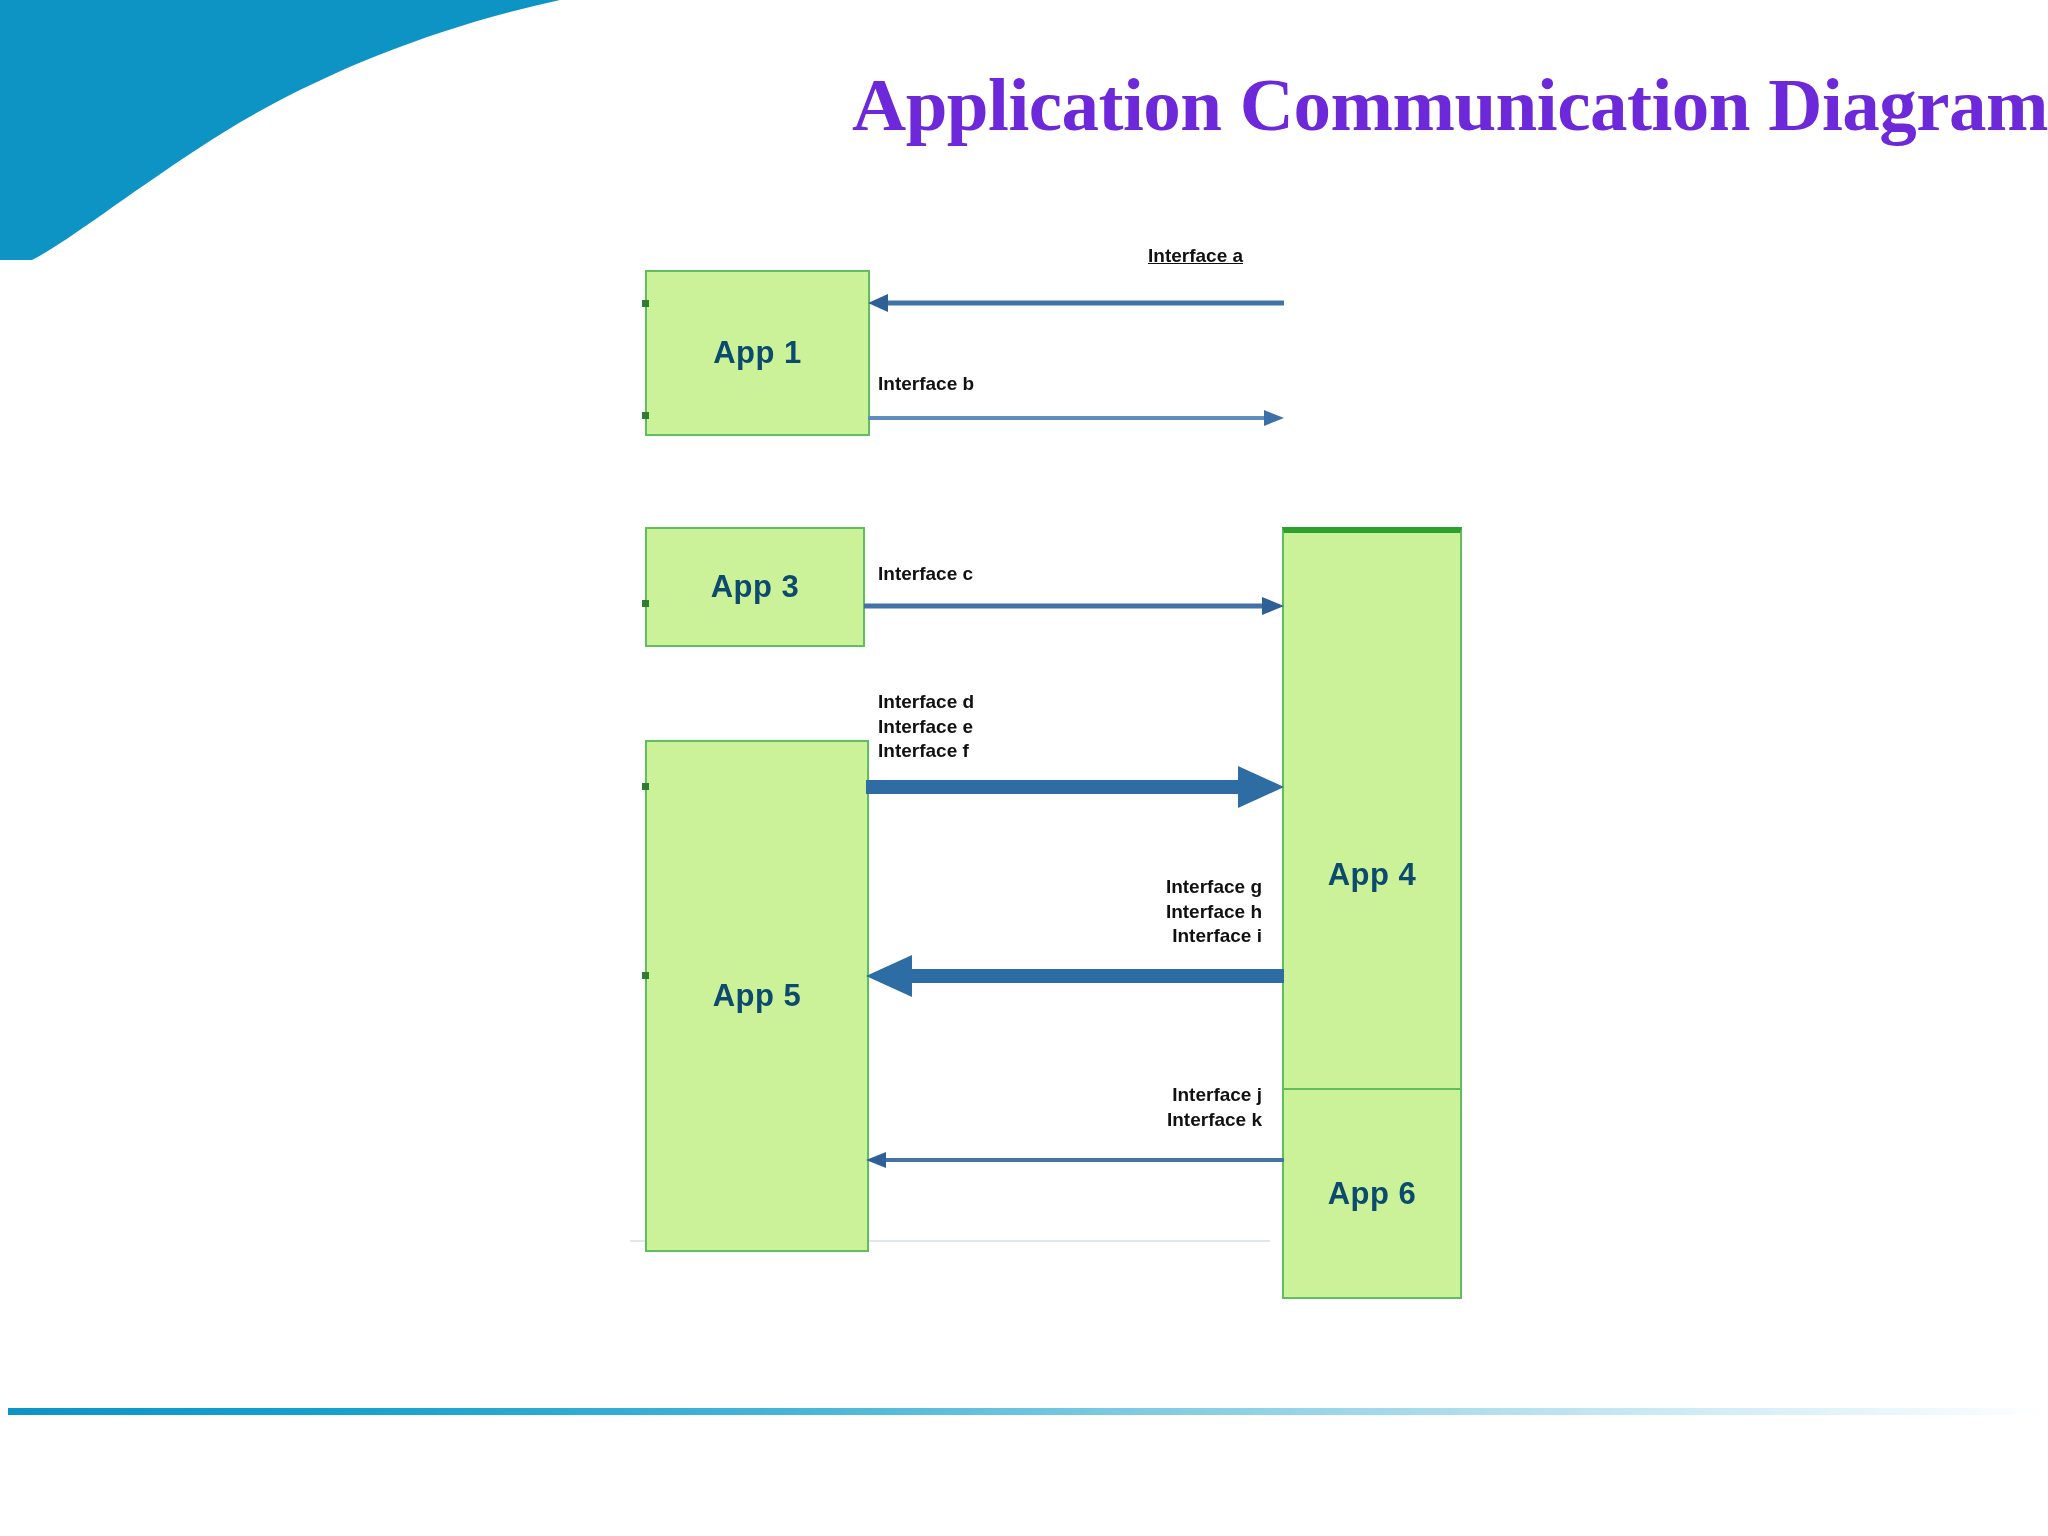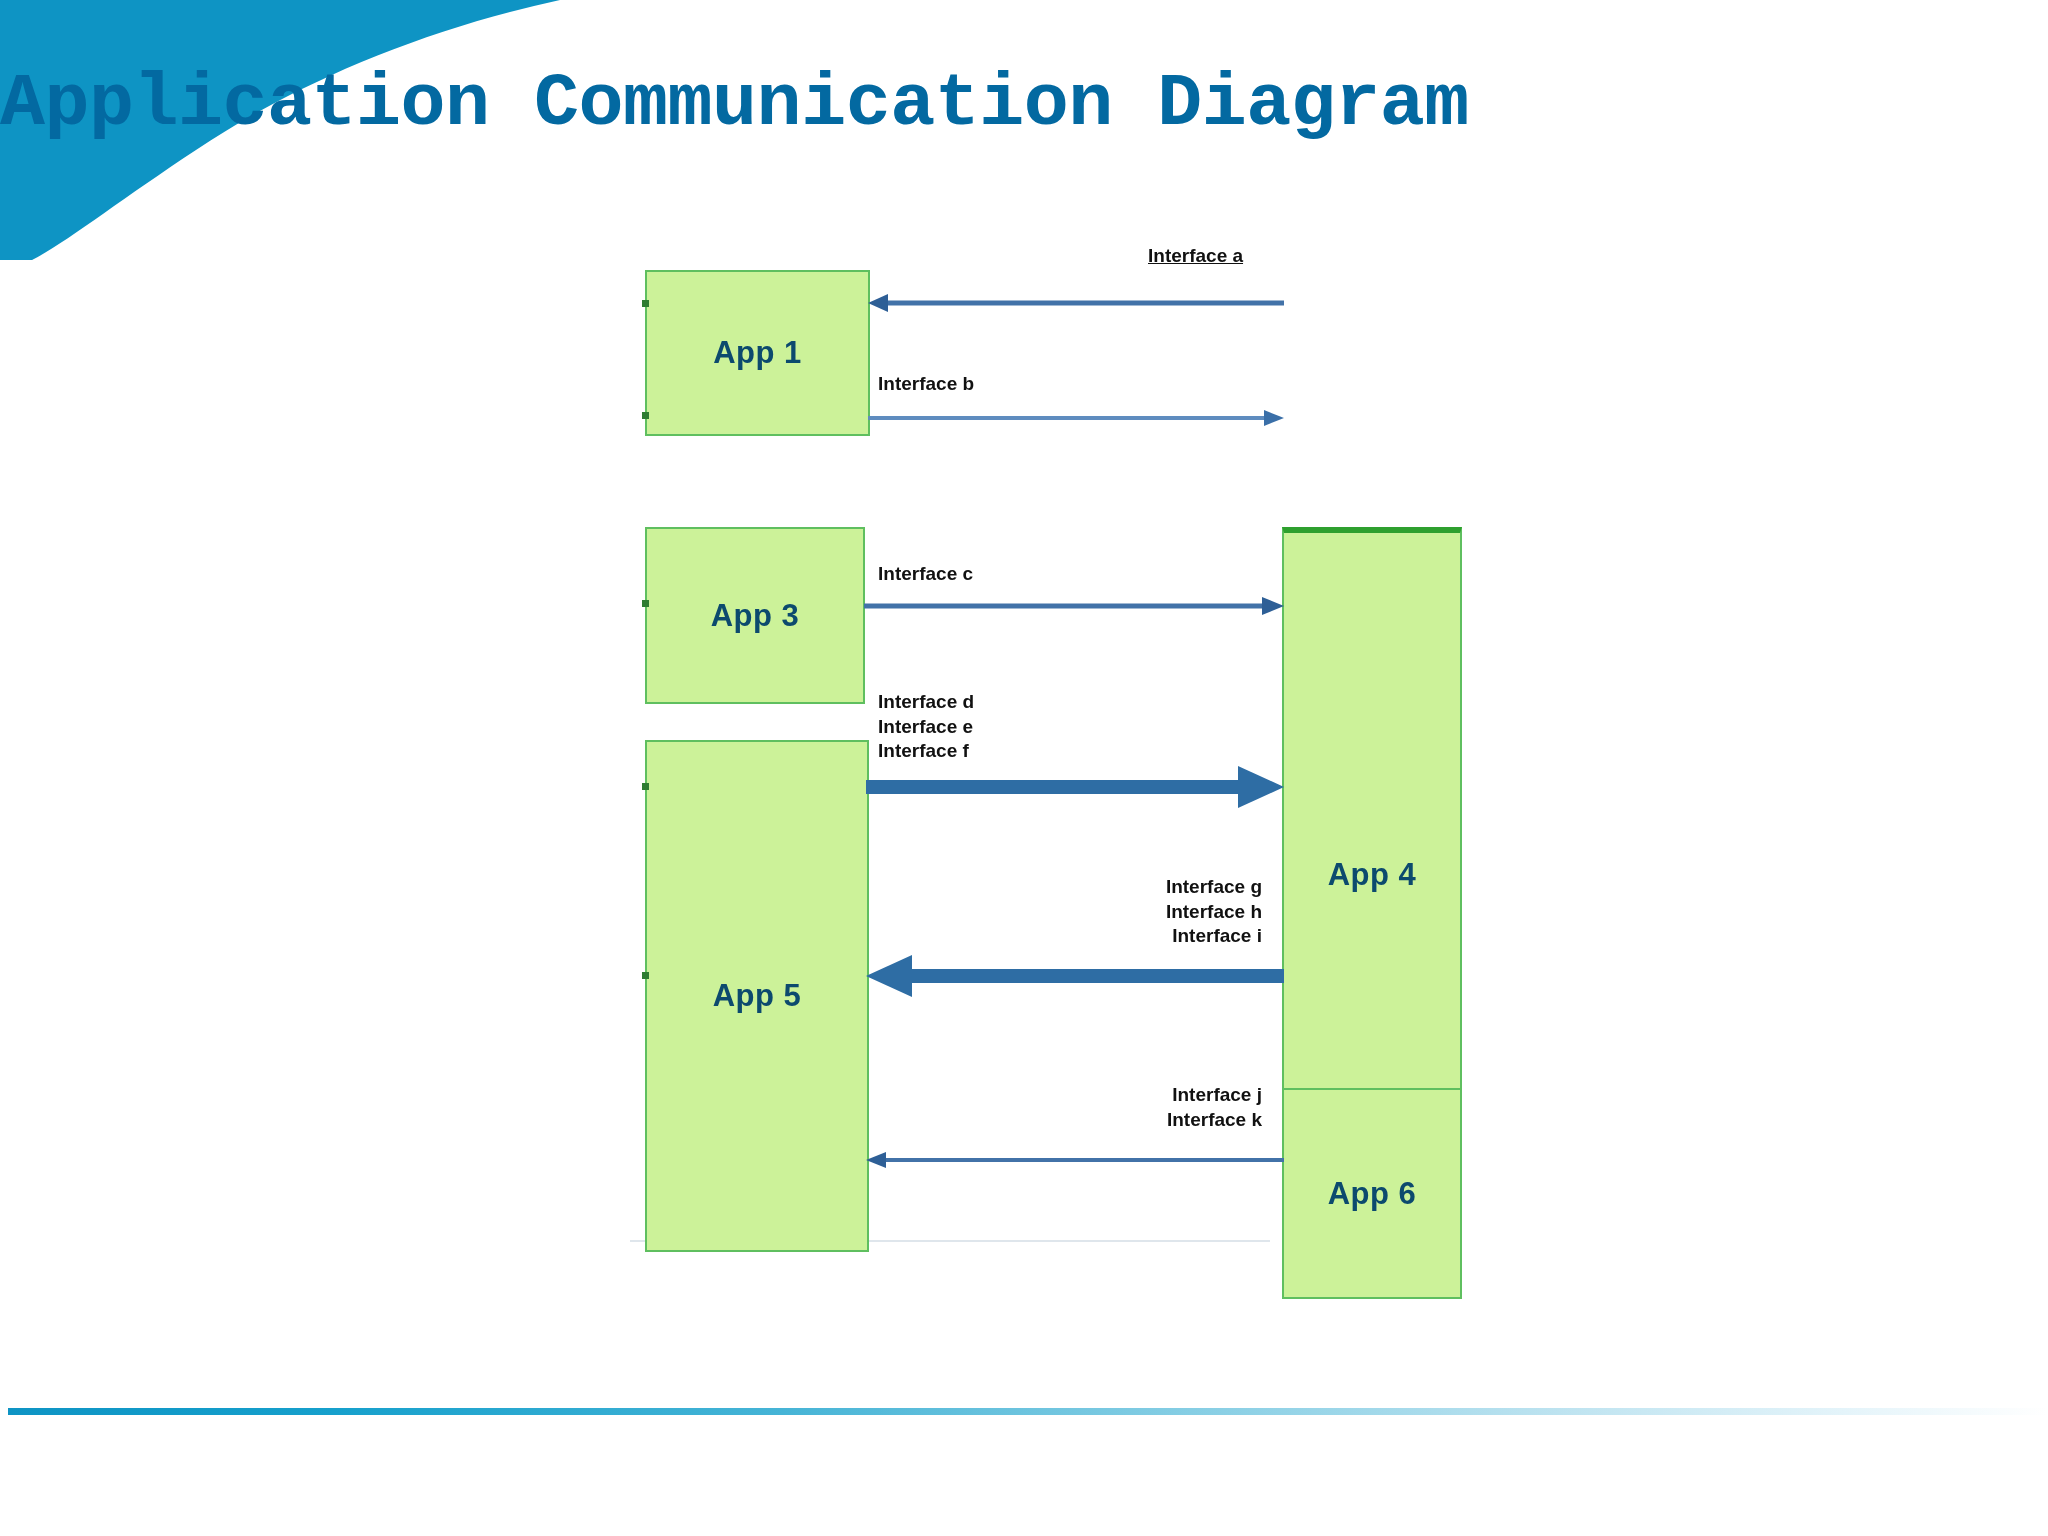--- a/index.html
+++ b/index.html
@@ -31,26 +31,26 @@
     overflow: hidden;
     pointer-events: none;
   }
   #corner-swoosh svg { display: block; }
 
   #slide-title {
     position: absolute;
     left: 0;
     right: 0;
     top: 62px;
-    text-align: left;
+    text-align: right;
     font-size: 75px;
     font-weight: bold;
     letter-spacing: -0.5px;
-    color: #0369a1;
-    font-family: Liberation Mono, monospace;
+    color: #6d28d9;
+    font-family: Liberation Serif, serif;
     white-space: nowrap;
   }
 
   #bottom-rule {
     position: absolute;
     left: 8px;
     right: 0;
     top: 1408px;
     height: 7px;
     background: linear-gradient(to right,
@@ -147,21 +147,21 @@
 
     <div class="guide-line" style="left:630px; top:1240px; width:640px;"></div>
 
     <div class="app-box" id="box-app1" style="left:645px; top:270px; width:225px; height:166px;">
       <span class="app-label">App 1</span>
     </div>
     <div class="handle" style="left:642px; top:300px;"></div>
     <div class="handle" style="left:642px; top:412px;"></div>
 
 
-    <div class="app-box" id="box-app3" style="left:645px; top:527px; width:220px; height:177px;">
+    <div class="app-box" id="box-app3" style="left:645px; top:527px; width:220px; height:120px;">
       <span class="app-label">App 3</span>
     </div>
     <div class="handle" style="left:642px; top:600px;"></div>
 
     <div class="app-box thick-top-bottom" id="box-app4" style="left:1282px; top:527px; width:180px; height:696px;">
       <span class="app-label">App 4</span>
     </div>
 
     <div class="app-box" id="box-app5" style="left:645px; top:740px; width:224px; height:512px;">
       <span class="app-label">App 5</span>

